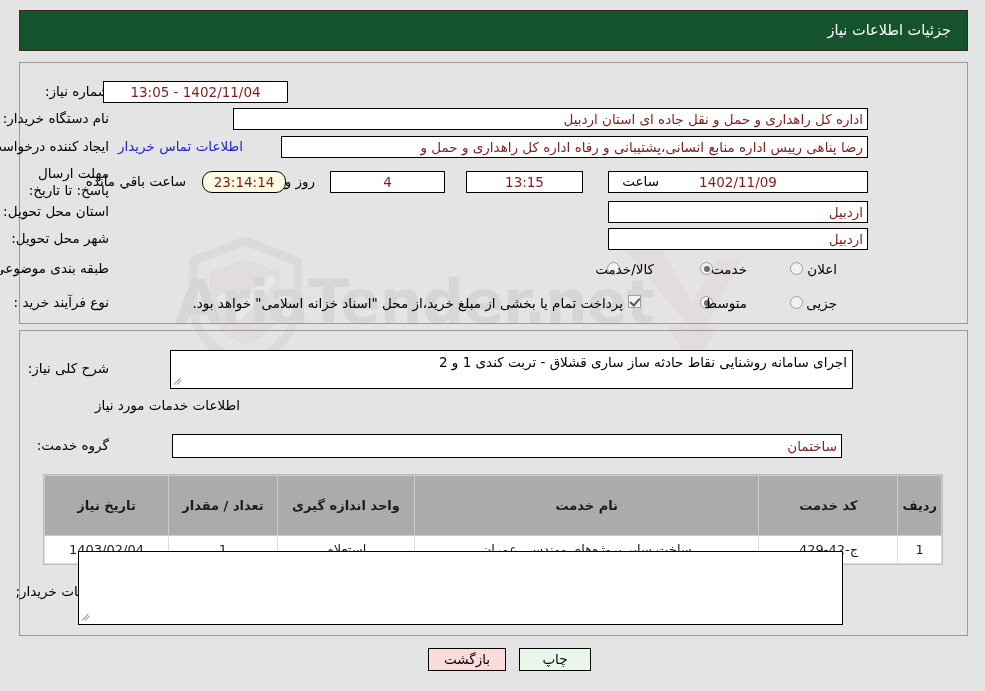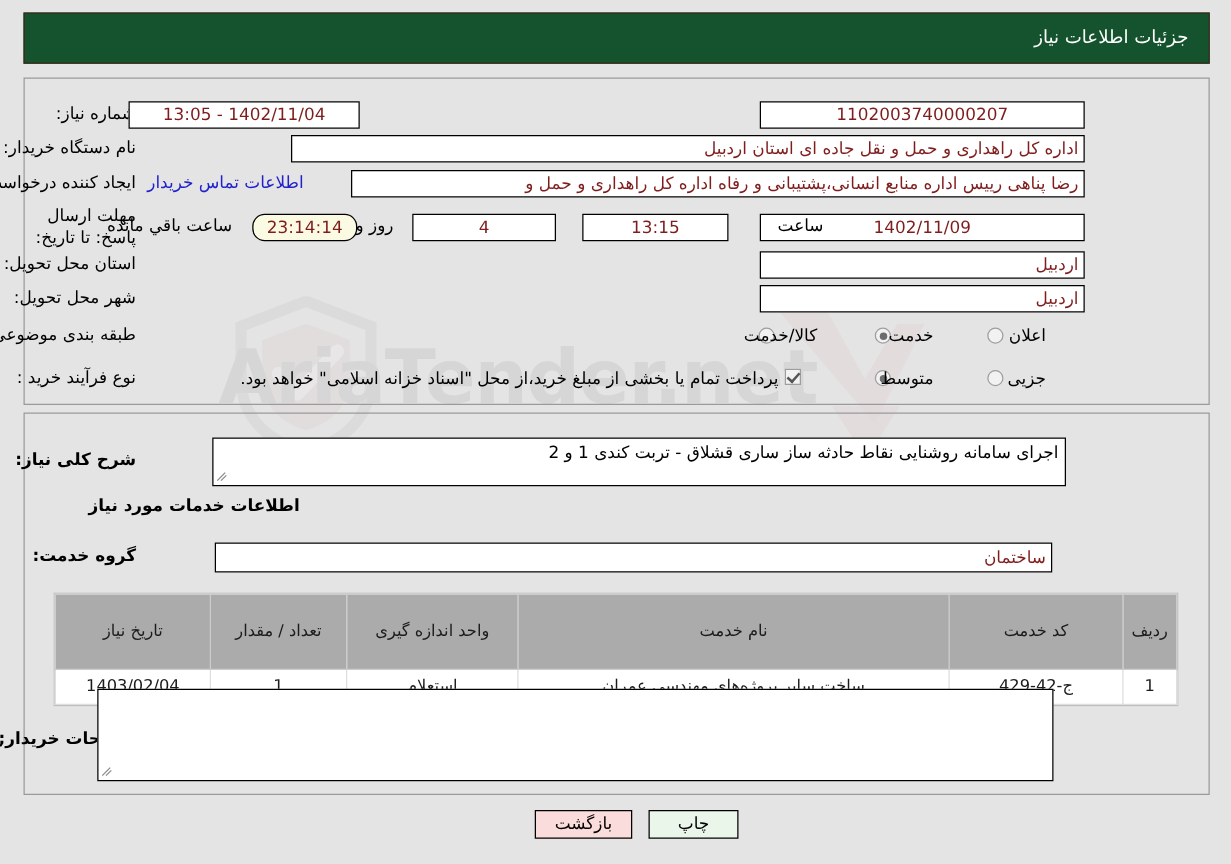--- a/index.html
+++ b/index.html
@@ -76,21 +76,21 @@
   #panel-mid     { left: 19px; top: 330px; width: 949px; height: 306px; }
 
   
   .lbl {
     position: absolute;
     font-size: 13.5px;
     color: #000;
     white-space: nowrap;
     z-index: 3;
   }
-  .lbl.bold { font-weight: bold; }
+  .lbl.bold { font-weight: normal; }
   .fld {
     position: absolute;
     border: 1px solid #000;
     background: #ffffff;
     box-sizing: border-box;
     font-size: 13.5px;
     color: #7f1d1d;
     line-height: 20px;
     height: 22px;
     padding: 0 4px;
@@ -183,21 +183,21 @@
     box-sizing: border-box;
   }
   table.srv {
     border-collapse: collapse;
     width: 100%;
     font-size: 13px;
   }
   table.srv th {
     background: #ababab;
     color: #1b1b1b;
-    font-weight: normal;
+    font-weight: bold;
     border: 1px solid #cccccc;
     height: 27px;
     padding: 16px 4px;
     white-space: nowrap;
   }
   table.srv td {
     background: #ffffff;
     border: 1px solid #dedede;
     height: 27px;
     padding: 0 4px;
@@ -241,21 +241,20 @@
     </svg>
   </div>
 
   <div class="header-bar">
     <div class="header-title">جزئیات اطلاعات نیاز</div>
   </div>
 
   <div class="panel" id="panel-top"></div>
 
   <div class="lbl" style="right:876px; top:83px;">شماره نیاز:</div>
-  <div class="fld" style="left:608px; top:81px; width:260px;">1102003740000207</div>
   <div class="lbl" style="right:697px; top:83px;">تاریخ و ساعت اعلان عمومی:</div>
   <div class="fld" style="left:103px; top:81px; width:185px;">1402/11/04 - 13:05</div>
 
   <div class="lbl" style="right:876px; top:110px;">نام دستگاه خریدار:</div>
   <div class="fld rt" style="left:233px; top:108px; width:635px;">اداره کل راهداری و حمل و نقل جاده ای استان اردبیل</div>
 
   <div class="lbl" style="right:876px; top:138px;">ایجاد کننده درخواست:</div>
   <div class="fld rt" style="left:281px; top:136px; width:587px;">رضا پناهی رییس اداره منابع انسانی،پشتیبانی و رفاه اداره کل راهداری و حمل و</div>
   <div class="link" style="left:118px; top:138px;">اطلاعات تماس خریدار</div>
 

